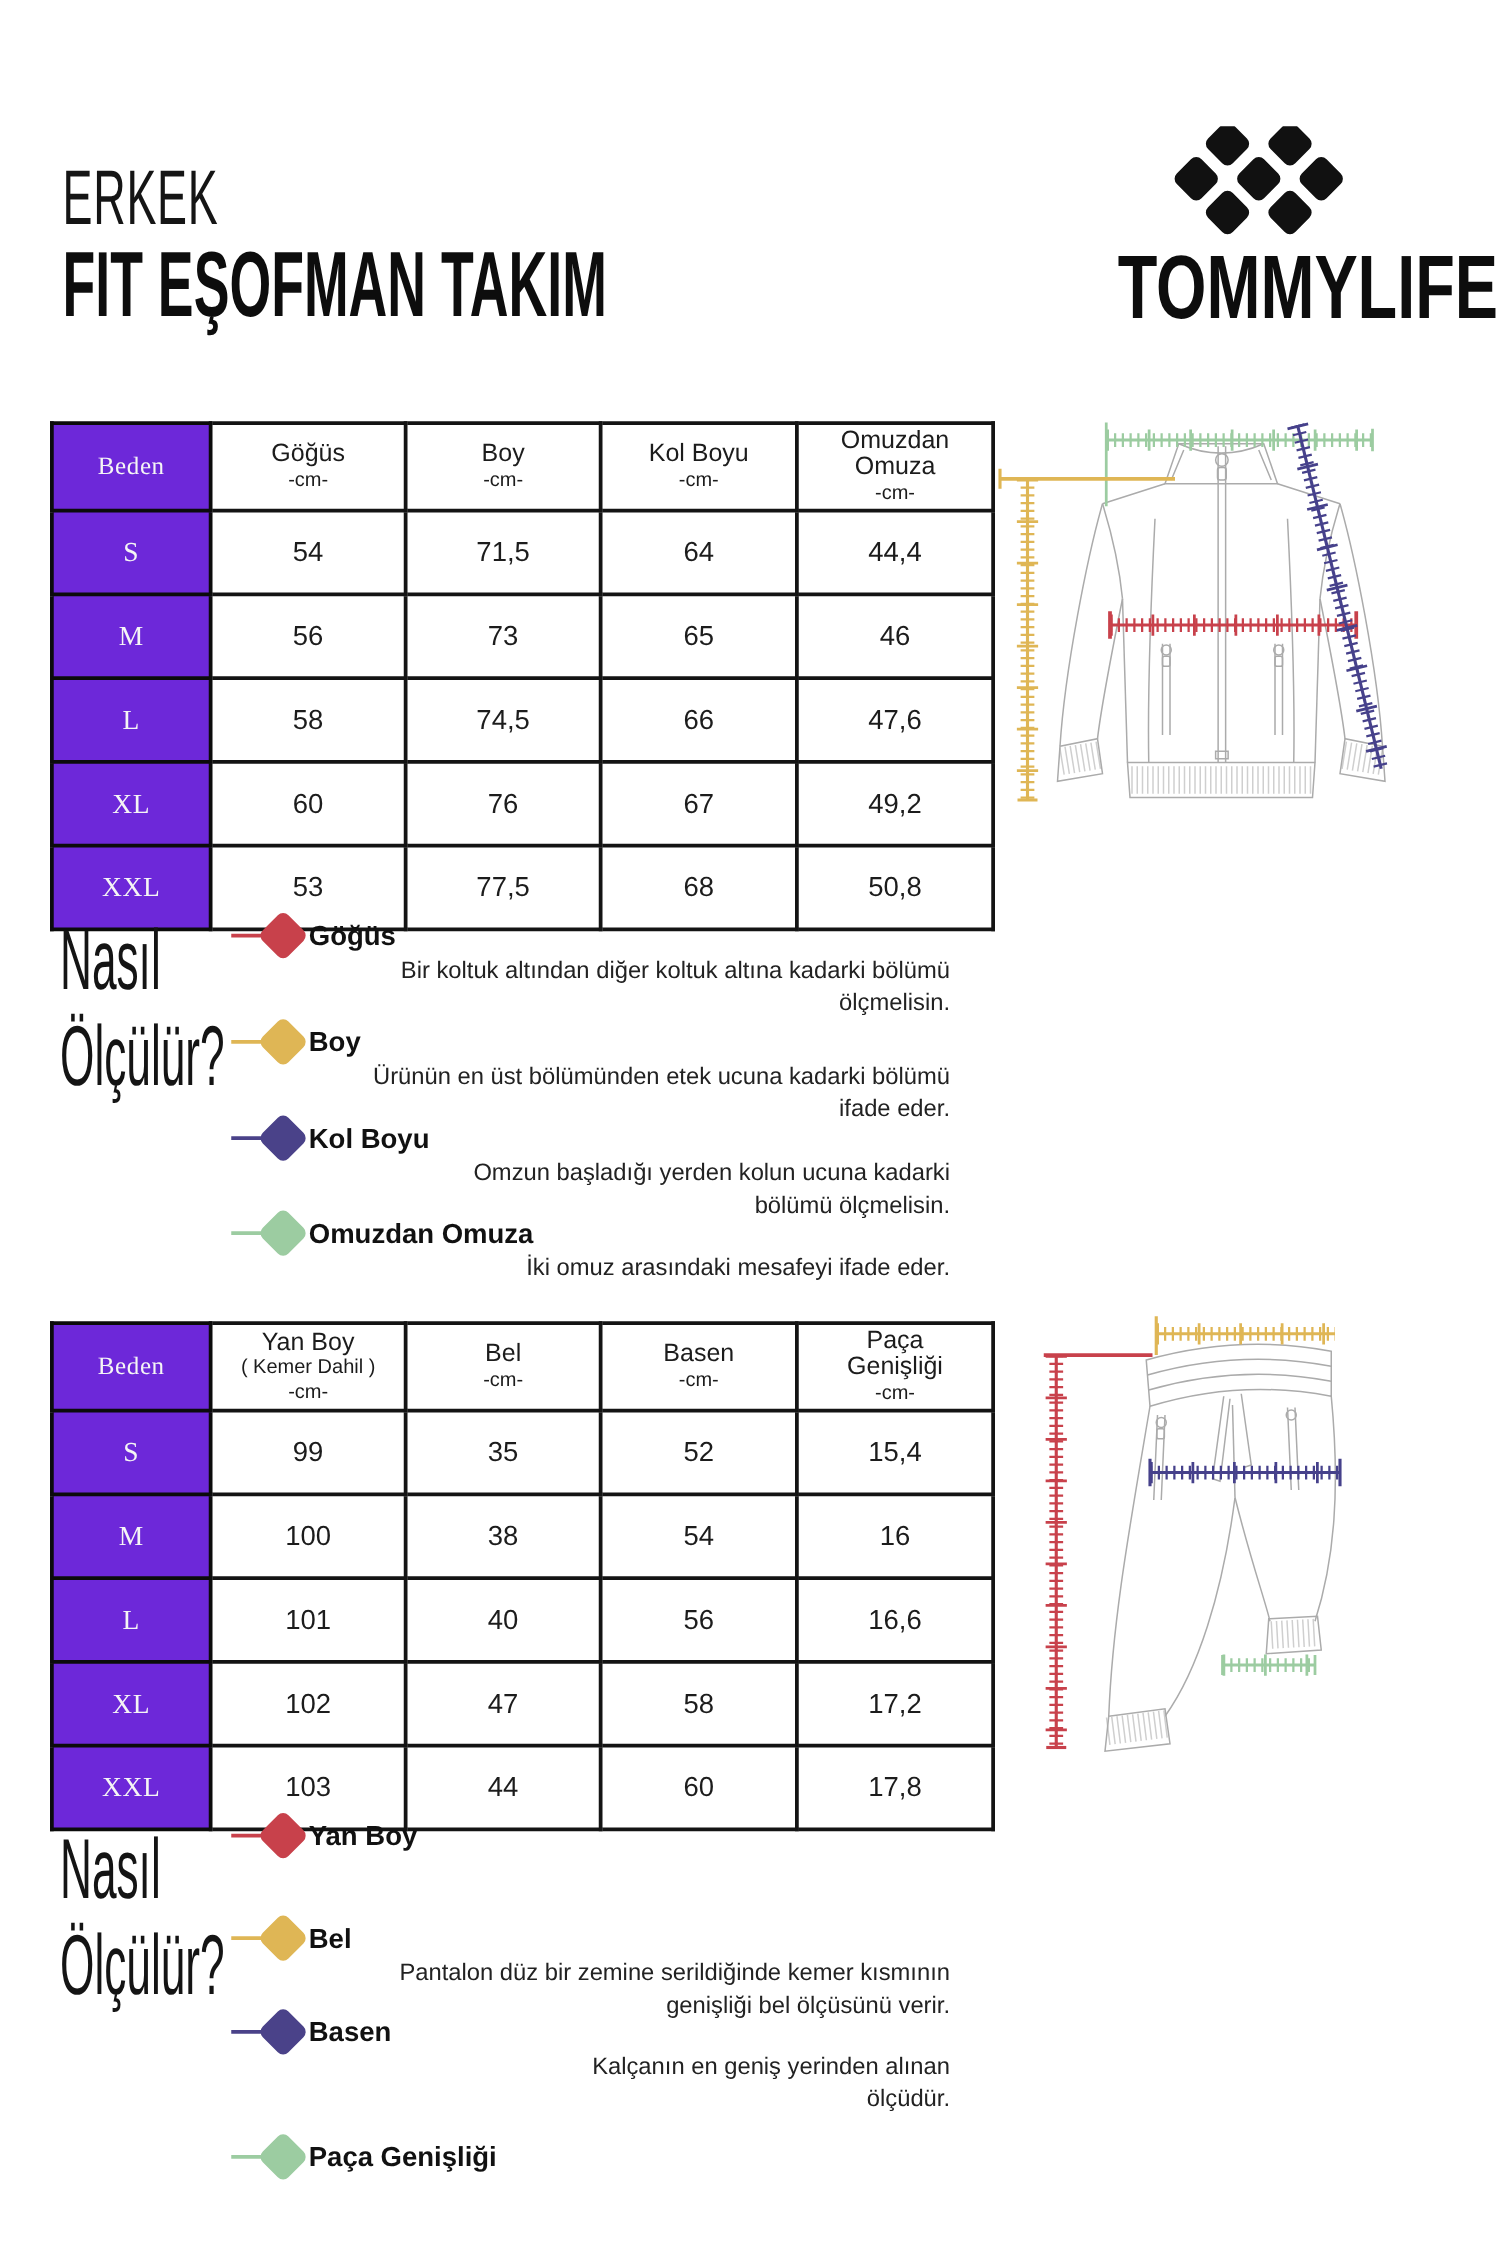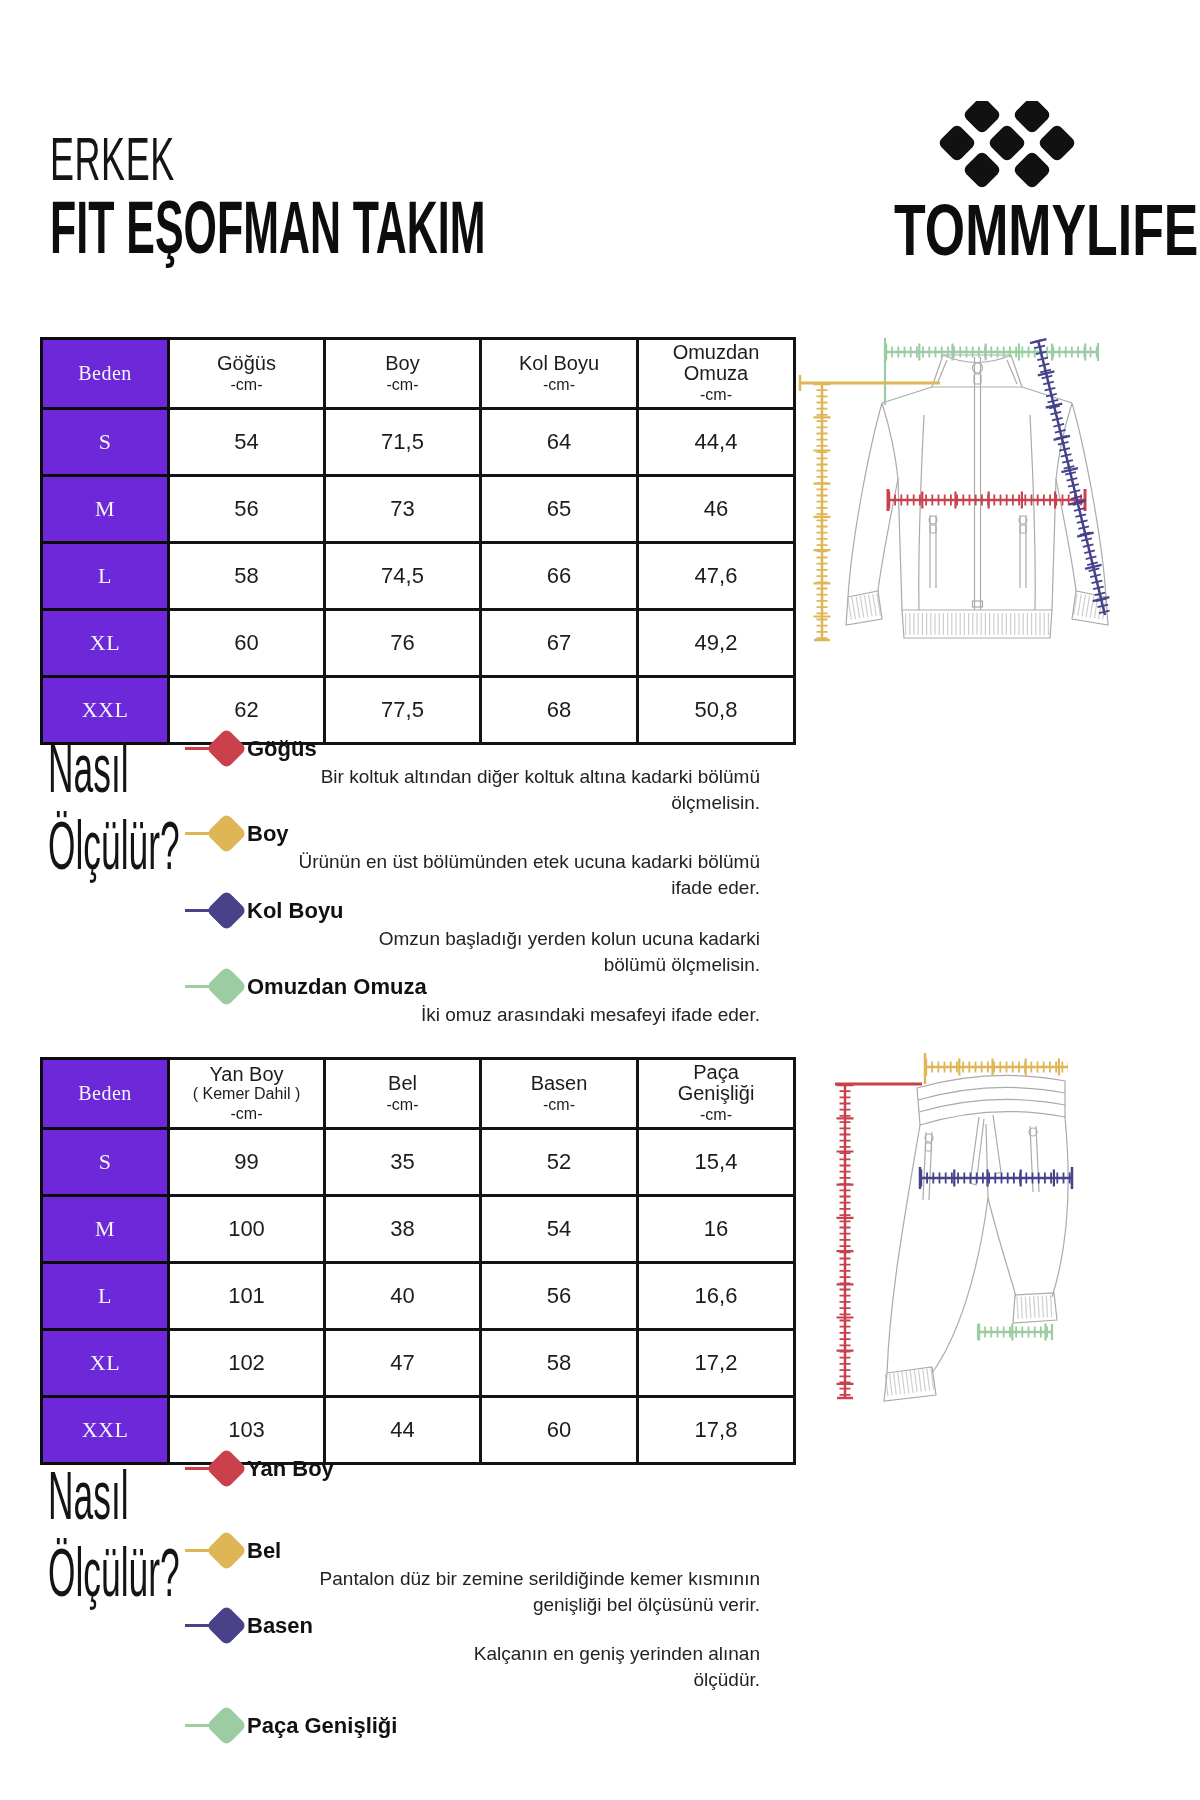--- a/index.html
+++ b/index.html
@@ -118,21 +118,21 @@
       </tr>
       <tr class="body">
         <td class="size-cell">XL</td>
         <td>60</td>
         <td>76</td>
         <td>67</td>
         <td>49,2</td>
       </tr>
       <tr class="body">
         <td class="size-cell">XXL</td>
-        <td>62</td>
+        <td>53</td>
         <td>77,5</td>
         <td>68</td>
         <td>50,8</td>
       </tr>
     </tbody>
   </table>
 
   <svg class="sketch" style="left:780px;top:283px;" width="340" height="372" viewBox="0 0 340 372">
     <g stroke="#ABABAB" fill="none" stroke-width="1.2">
       <path d="M163,72 L231,72 L242,104 L152,104 Z"></path>

